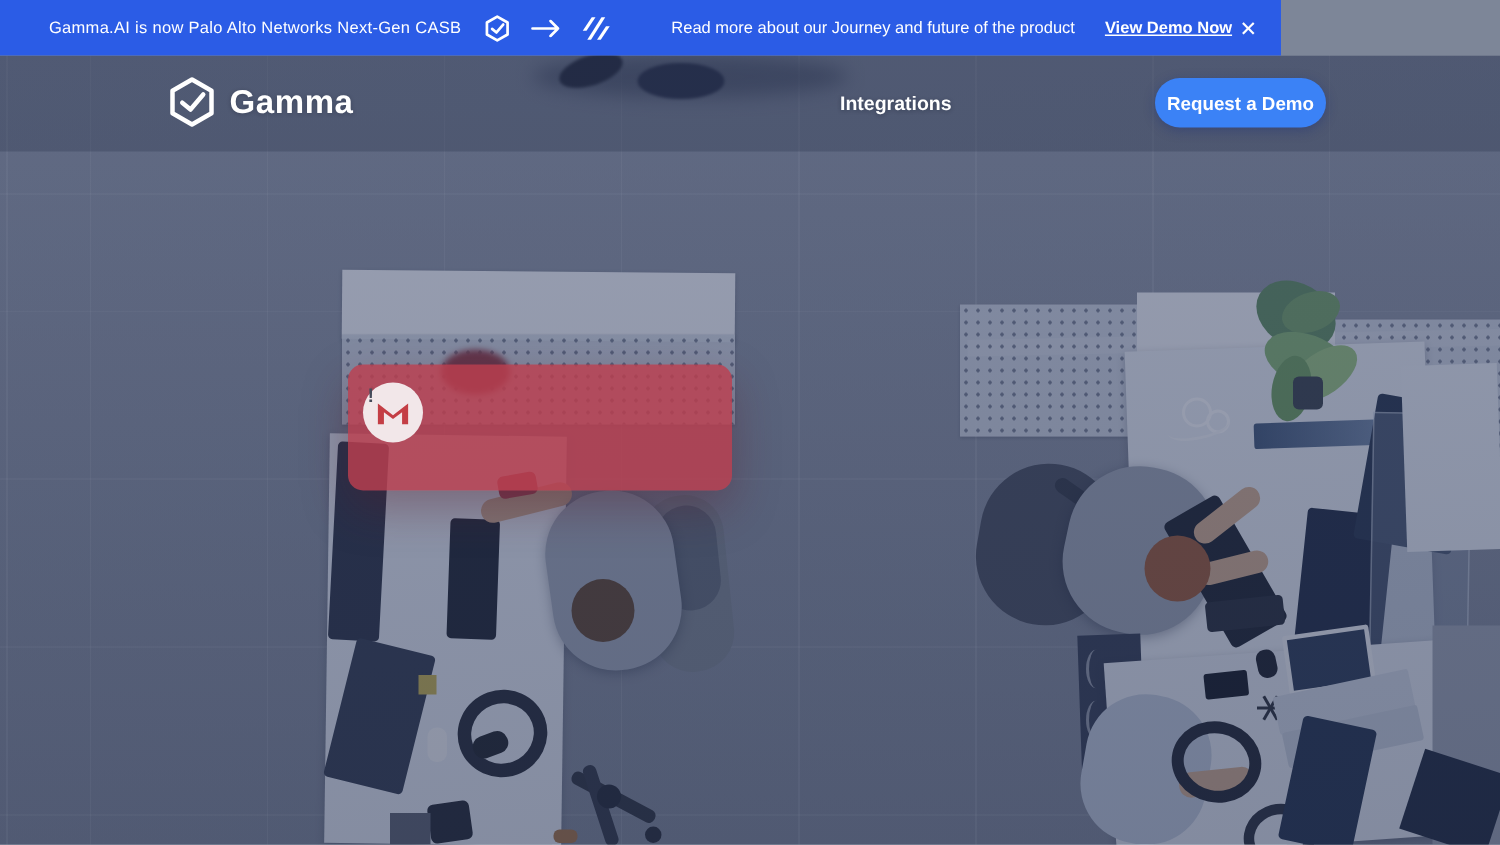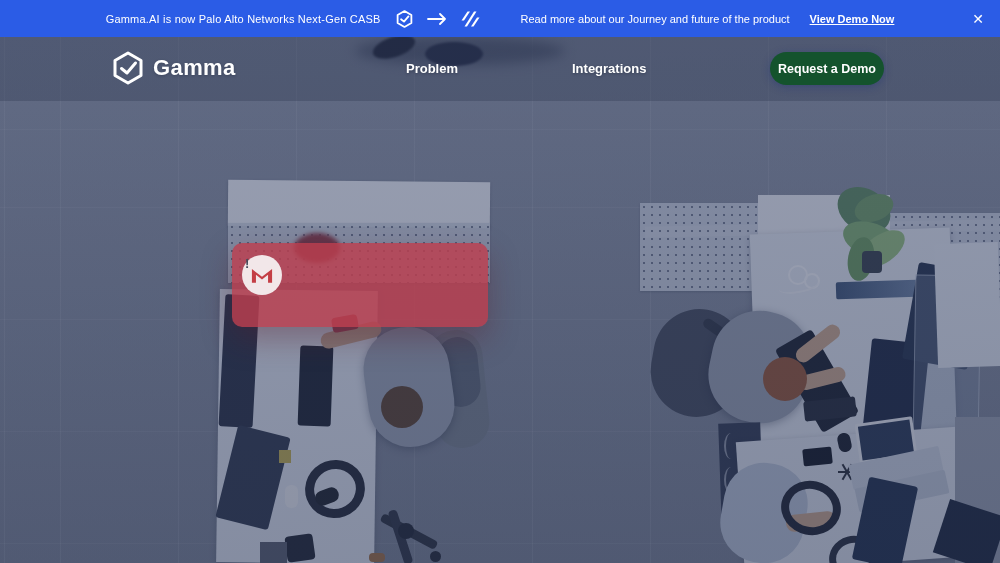--- a/index.html
+++ b/index.html
@@ -2,21 +2,21 @@
 <html><head>
 <meta charset="utf-8">
 <style>
   html,body{margin:0;padding:0;}
   body{
     width:1000px;height:563px;position:relative;overflow:hidden;
     font-family:"Liberation Sans",sans-serif;background:#7d8698;
   }
   
   .banner{
-    position:absolute;top:0;left:0;width:1000px;height:37px;z-index:30;
+    position:absolute;top:0;left:0;width:854px;height:37px;z-index:30;
     background:#2b5ce6;display:flex;align-items:center;justify-content:center;
     color:#fff;font-size:11px;
   }
   .banner .msg{font-weight:500;letter-spacing:.2px;}
   .banner .ic{display:flex;align-items:center;margin:0 7px;}
   .banner .readmore{margin-left:10px;padding-left:24px;}
   .banner .bloglink{margin-left:20px;font-weight:700;text-decoration:underline;color:#fff;cursor:pointer;}
   .banner .close{
     position:absolute;right:16px;top:50%;transform:translateY(-50%);
     font-size:14px;line-height:1;cursor:pointer;color:#fff;
@@ -26,21 +26,21 @@
     position:absolute;top:37px;left:0;width:1000px;height:62px;z-index:20;color:#fff;text-align:right;
   }
   .brand{position:absolute;left:112px;top:0;height:100%;display:flex;align-items:center;gap:9px;cursor:pointer;}
   .brand .brand-name{font-size:22px;font-weight:600;letter-spacing:.4px;text-shadow:0 1px 3px rgba(10,15,30,.25);}
   .nav-item{
     position:absolute;top:0;height:100%;display:flex;align-items:center;
     font-size:13px;font-weight:600;cursor:pointer;text-shadow:0 1px 3px rgba(10,15,30,.3);
   }
   .cta{
     position:absolute;left:770px;top:15px;width:114px;height:33px;border-radius:17px;
-    background:#14532d;display:flex;align-items:center;justify-content:center;
+    background:#3b82f6;display:flex;align-items:center;justify-content:center;
     font-size:12.5px;font-weight:700;cursor:pointer;box-shadow:0 2px 8px rgba(20,40,120,.35);
   }
   
   .hero{position:absolute;top:37px;left:0;width:1000px;height:526px;overflow:hidden;}
   .floor{
     position:absolute;inset:0;
     background:
       repeating-linear-gradient(90deg, rgba(240,244,250,.10) 0 1px, transparent 1px 118px),
       repeating-linear-gradient(0deg, rgba(240,244,250,.07) 0 1px, transparent 1px 112px),
       linear-gradient(180deg,#8a93a5 0%,#848d9f 40%,#7b8496 100%);
@@ -184,22 +184,21 @@
 <div class="nav">
   <div class="brand">
     <span style="display:flex;">
       <svg width="32" height="34" viewBox="0 0 32 34" fill="none">
         <path d="M16 2 L29 9.5 V24.5 L16 32 L3 24.5 V9.5 Z" stroke="#ffffff" stroke-width="3" stroke-linejoin="round"></path>
         <path d="M9.5 17.5 L15 22 L23.5 12" stroke="#ffffff" stroke-width="3" stroke-linecap="round" stroke-linejoin="round" fill="none"></path>
       </svg>
     </span>
     <span class="brand-name">Gamma</span>
   </div>
-  <div class="nav-item" style="left:406px;">Problem</div>
-  <div class="nav-item" style="left:572px;">Integrations</div>
+  <div class="nav-item" style="left:560px;">Integrations</div>
   <div class="cta">Request a Demo</div>
 </div>
 
 <div class="banner">
   <span class="msg">Gamma.AI is now Palo Alto Networks Next-Gen CASB</span>
   <span class="ic" style="margin-left:15px;">
     <svg width="17" height="18" viewBox="0 0 32 34" fill="none">
       <path d="M16 2 L29 9.5 V24.5 L16 32 L3 24.5 V9.5 Z" stroke="#ffffff" stroke-width="3.4" stroke-linejoin="round"></path>
       <path d="M9.5 17.5 L15 22 L23.5 12" stroke="#ffffff" stroke-width="3.4" stroke-linecap="round" stroke-linejoin="round" fill="none"></path>
     </svg>

